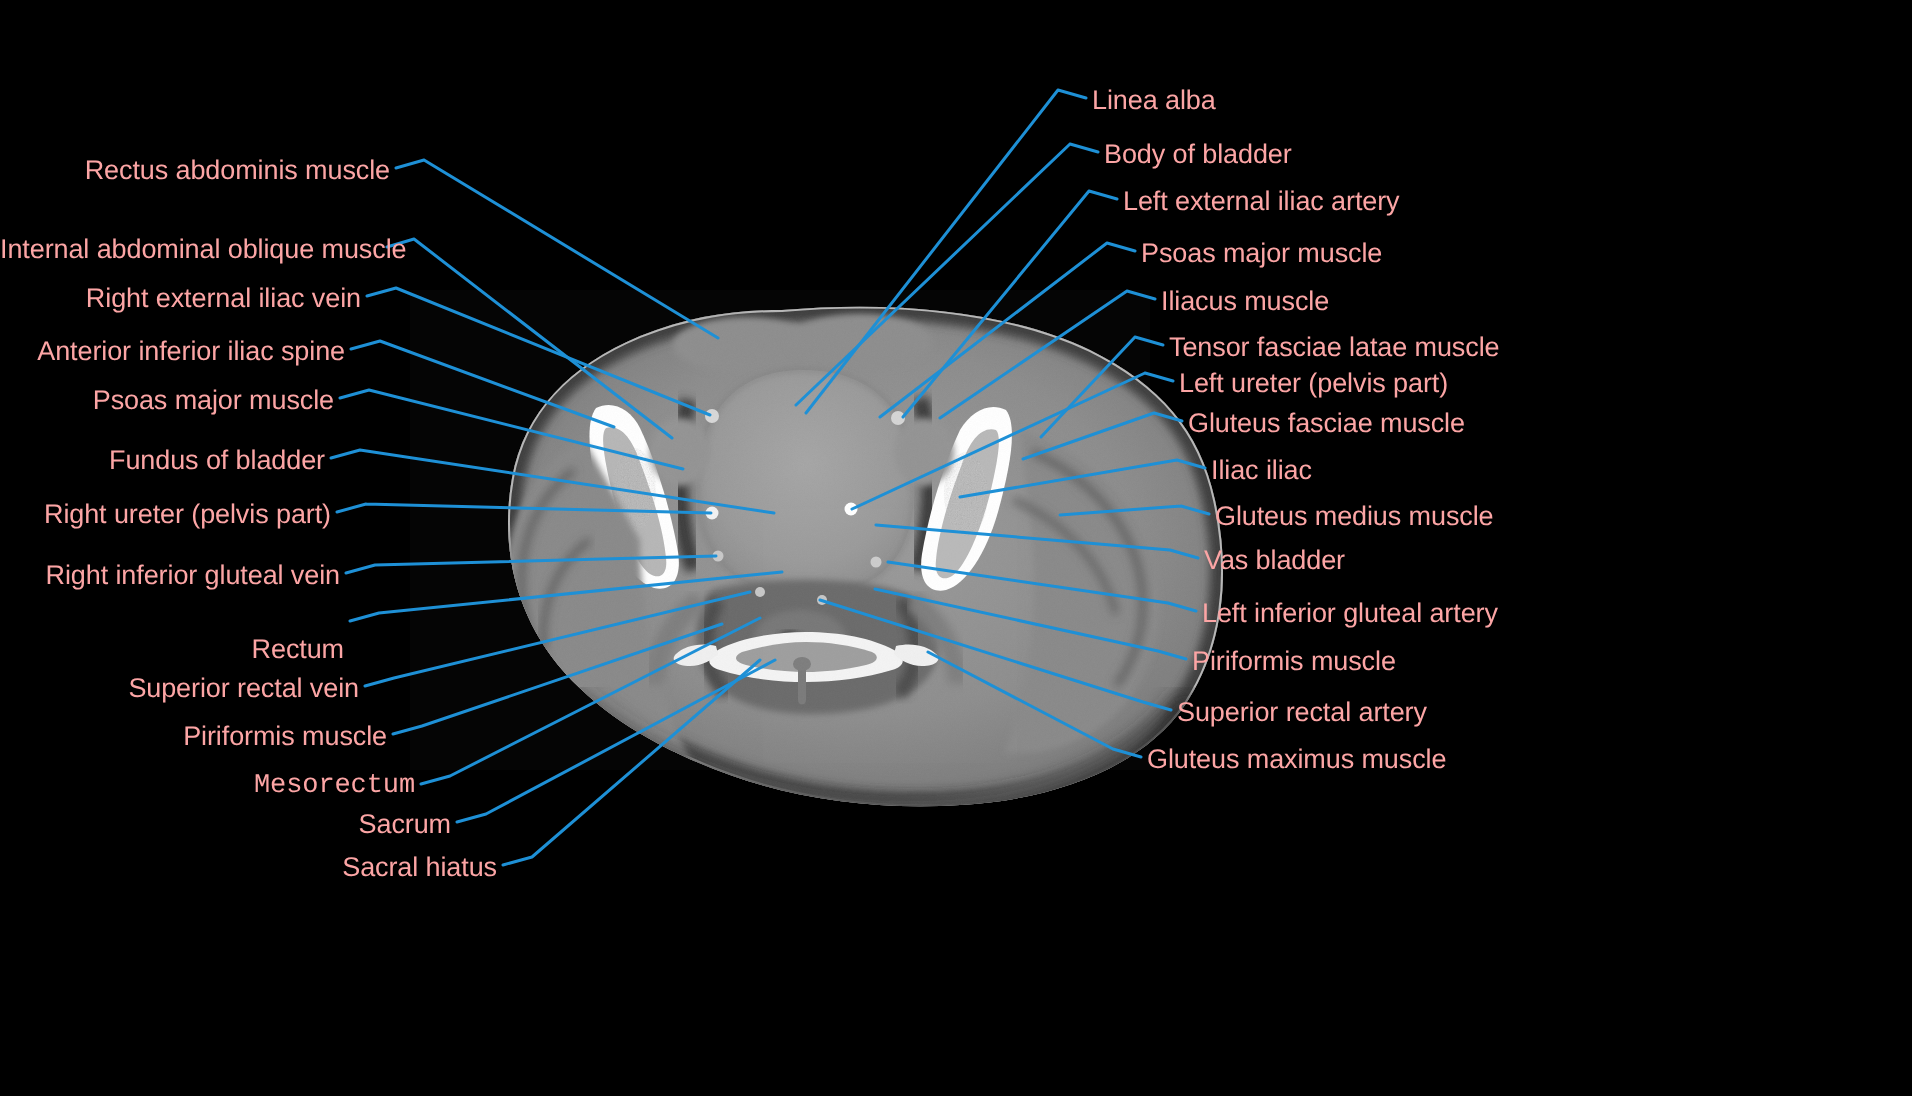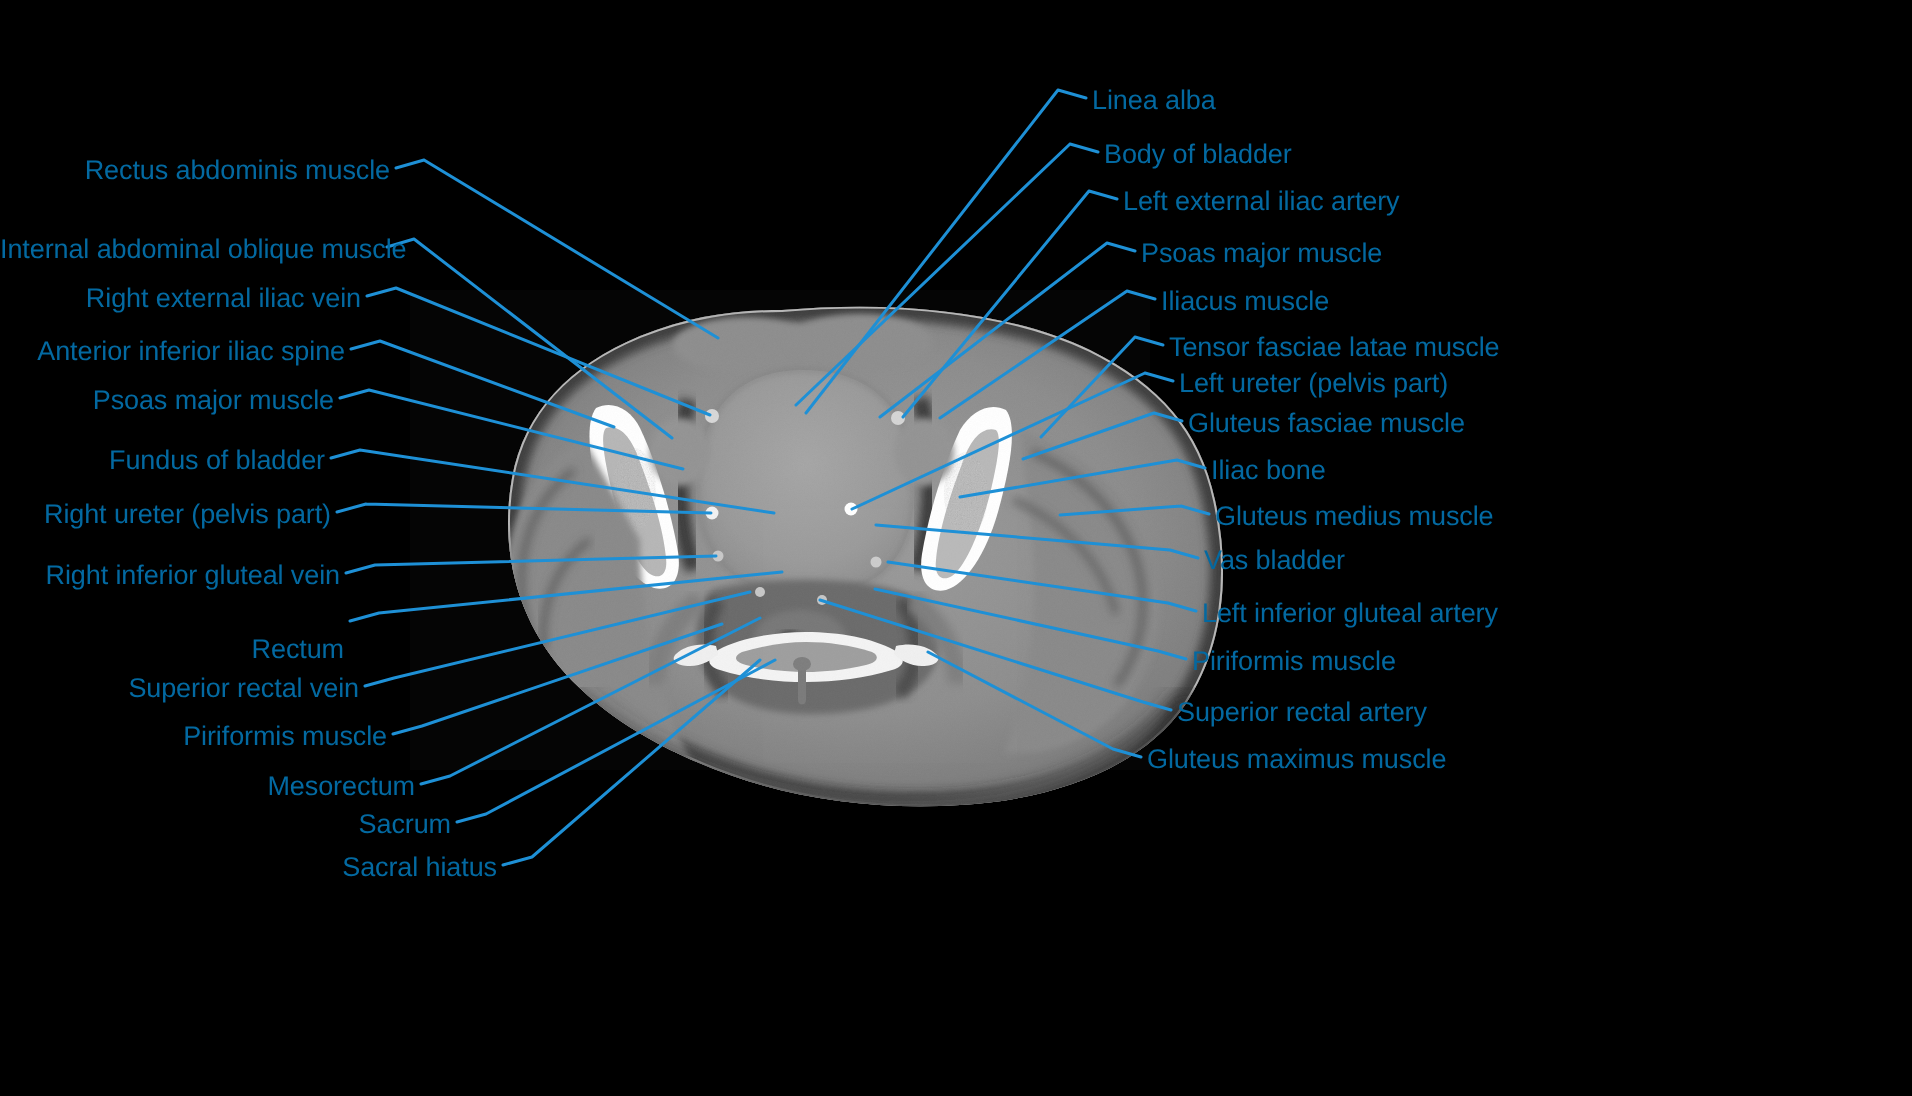--- a/index.html
+++ b/index.html
@@ -10,21 +10,21 @@
   #ct-wrap{position:absolute;left:0;top:0;width:1912px;height:1096px;}
   #ct-svg{position:absolute;left:0;top:0;}
 
   
   #leader-svg{position:absolute;left:0;top:0;width:1912px;height:1096px;pointer-events:none;}
   .leader{fill:none;stroke-width:3;stroke-linecap:round;stroke-linejoin:round;}
 
   
   .label{
     position:absolute;
-    color:#0369a1;
+    color:#fca5a5;
     font-size:27px;
     font-weight:400;
     line-height:1;
     white-space:nowrap;
     letter-spacing:-0.1px;
     text-rendering:geometricPrecision;
   }
   .label.right{text-align:left;}
   .label.left{text-align:right;}
 </style>
@@ -257,34 +257,34 @@
       <div class="label left" style="top: 236px; left: 0px; width: 381px;">Internal abdominal oblique muscle</div>
       <div class="label left" style="top: 285px; left: 0px; width: 361px;">Right external iliac vein</div>
       <div class="label left" style="top: 338px; left: 0px; width: 345px;">Anterior inferior iliac spine</div>
       <div class="label left" style="top: 387px; left: 0px; width: 334px;">Psoas major muscle</div>
       <div class="label left" style="top: 447px; left: 0px; width: 325px;">Fundus of bladder</div>
       <div class="label left" style="top: 501px; left: 0px; width: 331px;">Right ureter (pelvis part)</div>
       <div class="label left" style="top: 562px; left: 0px; width: 340px;">Right inferior gluteal vein</div>
       <div class="label left" style="top: 636px; left: 0px; width: 344px;">Rectum</div>
       <div class="label left" style="top: 675px; left: 0px; width: 359px;">Superior rectal vein</div>
       <div class="label left" style="top: 723px; left: 0px; width: 387px;">Piriformis muscle</div>
-      <div class="label left" style="top: 773px; left: 0px; width: 415px;">Mesorectum</div>
+      <div class="label left" style="top: 773px; left: 0px; width: 415px; font-family: Liberation Mono, monospace;">Mesorectum</div>
       <div class="label left" style="top: 811px; left: 0px; width: 451px;">Sacrum</div>
       <div class="label left" style="top: 854px; left: 0px; width: 497px;">Sacral hiatus</div>
     </div>
   <div id="labels-right">
       <div class="label right" style="top: 87px; left: 1092px;">Linea alba</div>
       <div class="label right" style="top: 141px; left: 1104px;">Body of bladder</div>
       <div class="label right" style="top: 188px; left: 1123px;">Left external iliac artery</div>
       <div class="label right" style="top: 240px; left: 1141px;">Psoas major muscle</div>
       <div class="label right" style="top: 288px; left: 1161px;">Iliacus muscle</div>
       <div class="label right" style="top: 334px; left: 1169px;">Tensor fasciae latae muscle</div>
       <div class="label right" style="top: 370px; left: 1179px;">Left ureter (pelvis part)</div>
       <div class="label right" style="top: 410px; left: 1188px;">Gluteus fasciae muscle</div>
-      <div class="label right" style="top: 457px; left: 1211px;">Iliac bone</div>
+      <div class="label right" style="top: 457px; left: 1211px;">Iliac iliac</div>
       <div class="label right" style="top: 503px; left: 1215px;">Gluteus medius muscle</div>
       <div class="label right" style="top: 547px; left: 1204px;">Vas bladder</div>
       <div class="label right" style="top: 600px; left: 1202px;">Left inferior gluteal artery</div>
       <div class="label right" style="top: 648px; left: 1192px;">Piriformis muscle</div>
       <div class="label right" style="top: 699px; left: 1177px;">Superior rectal artery</div>
       <div class="label right" style="top: 746px; left: 1147px;">Gluteus maximus muscle</div>
     </div>
 
 </div>
 

